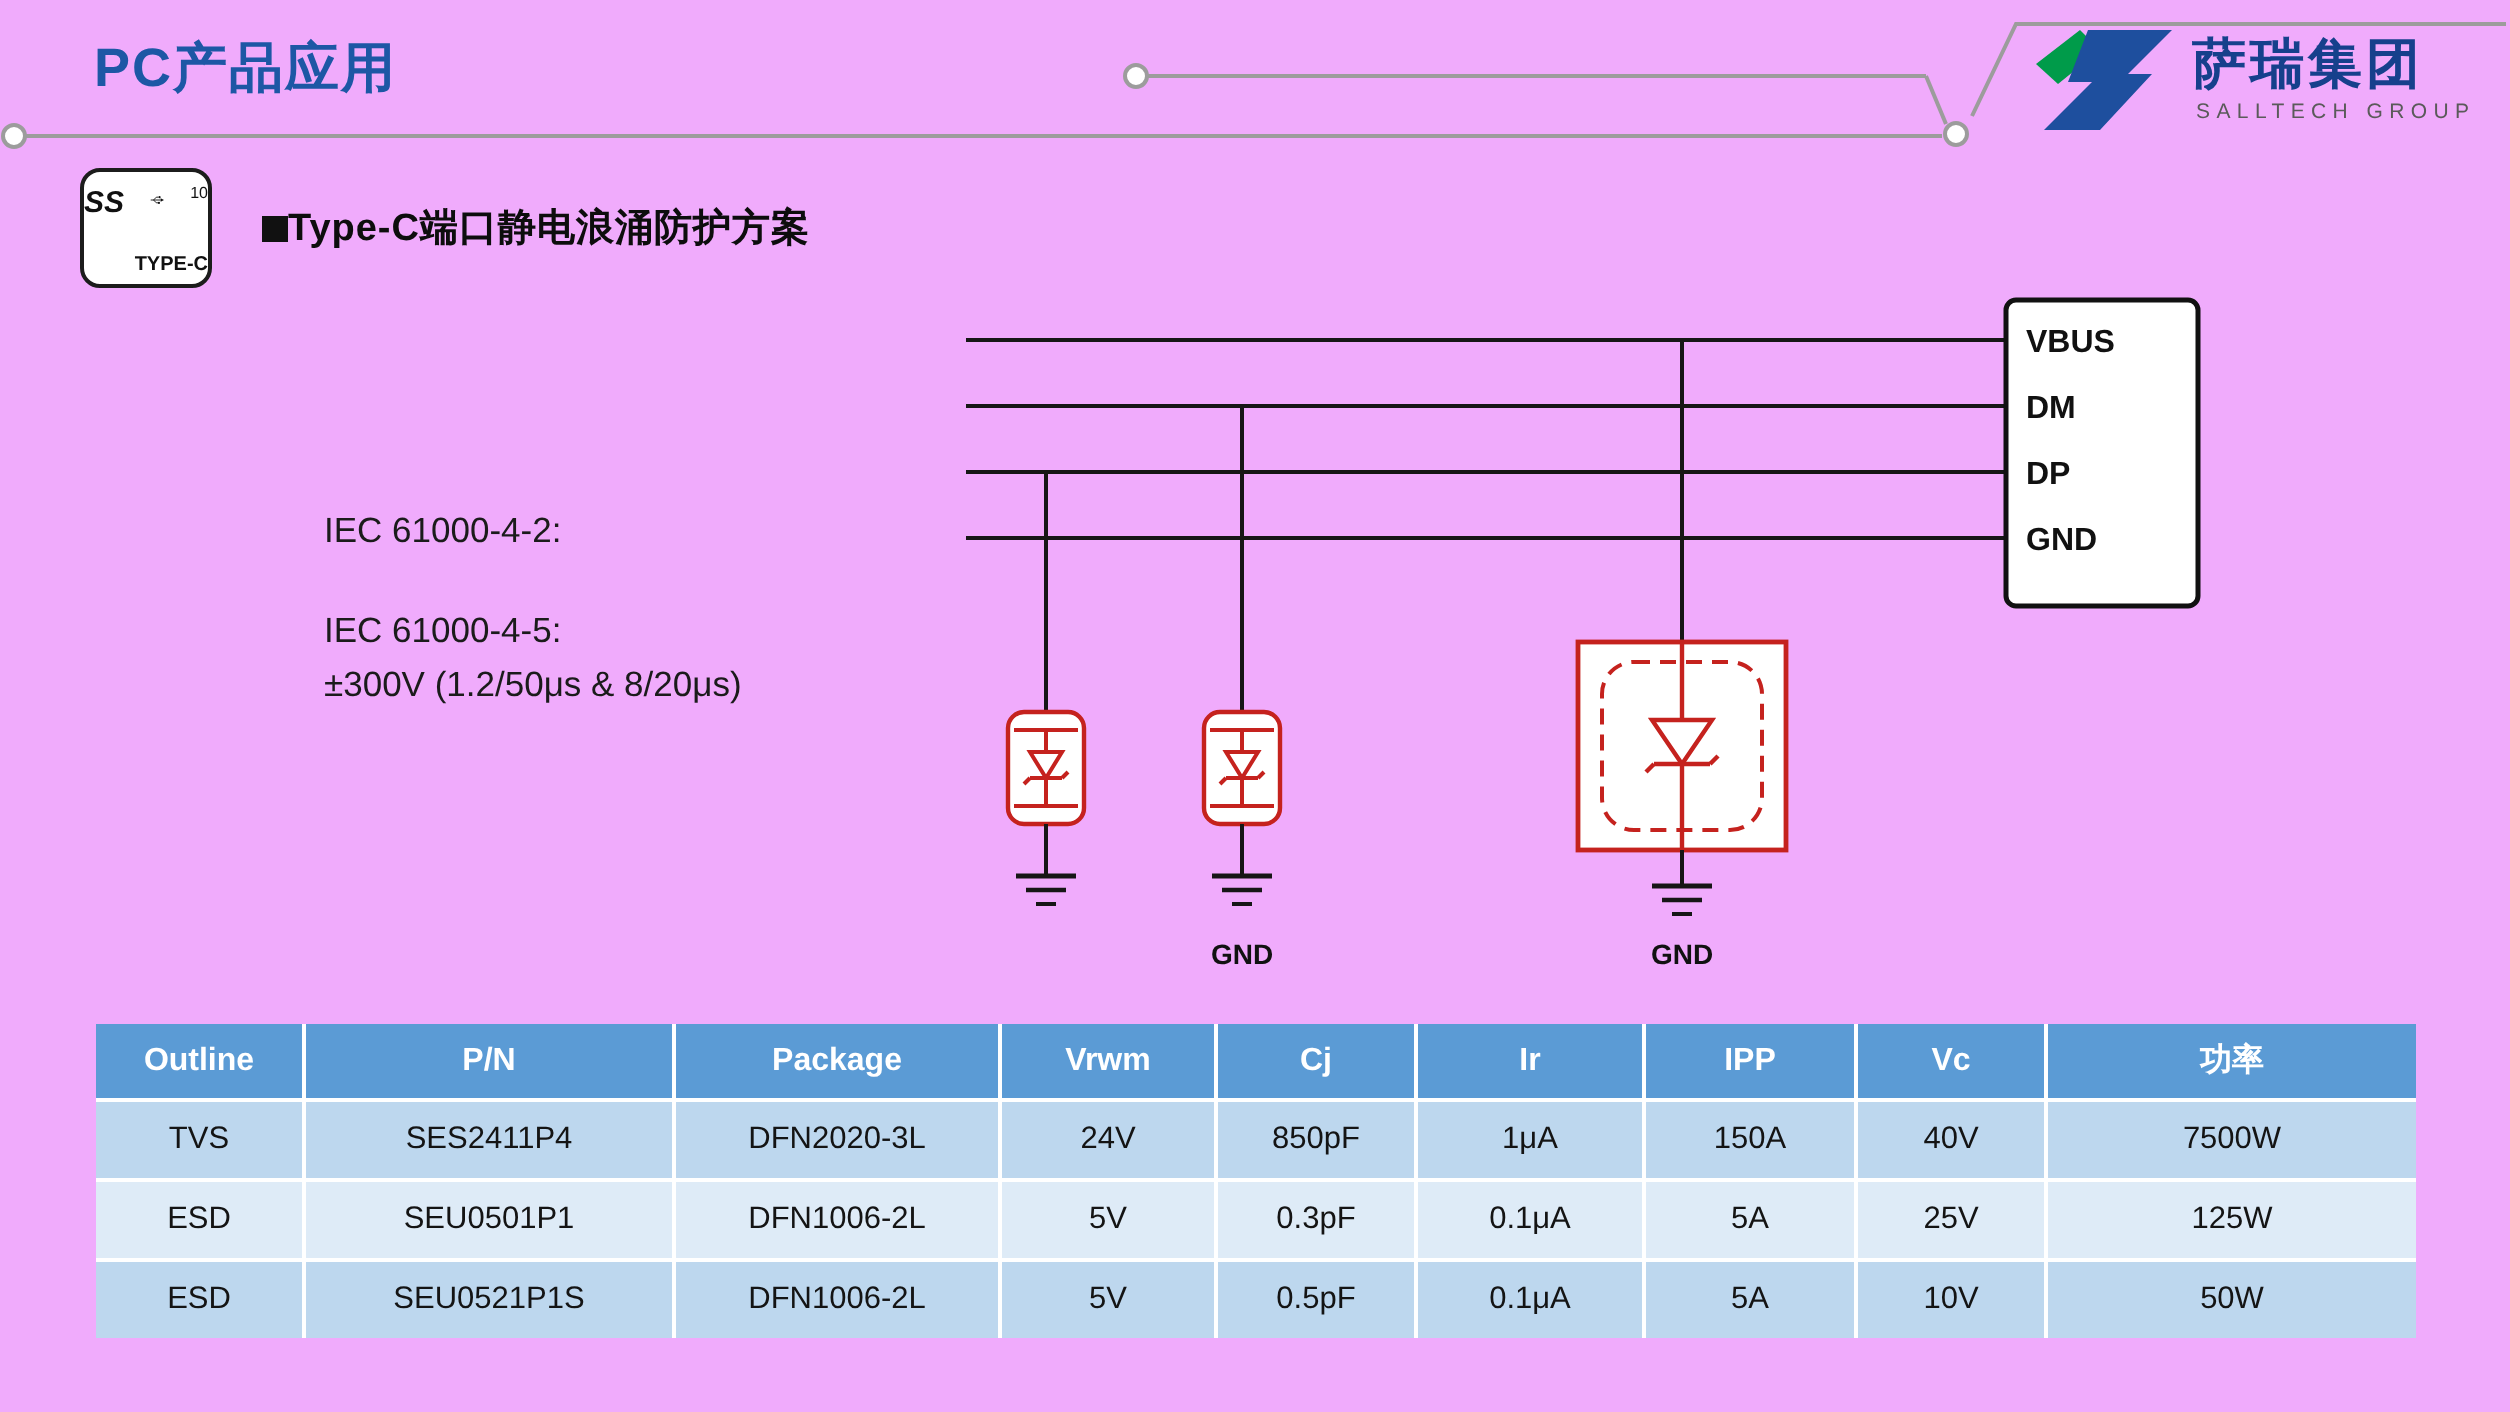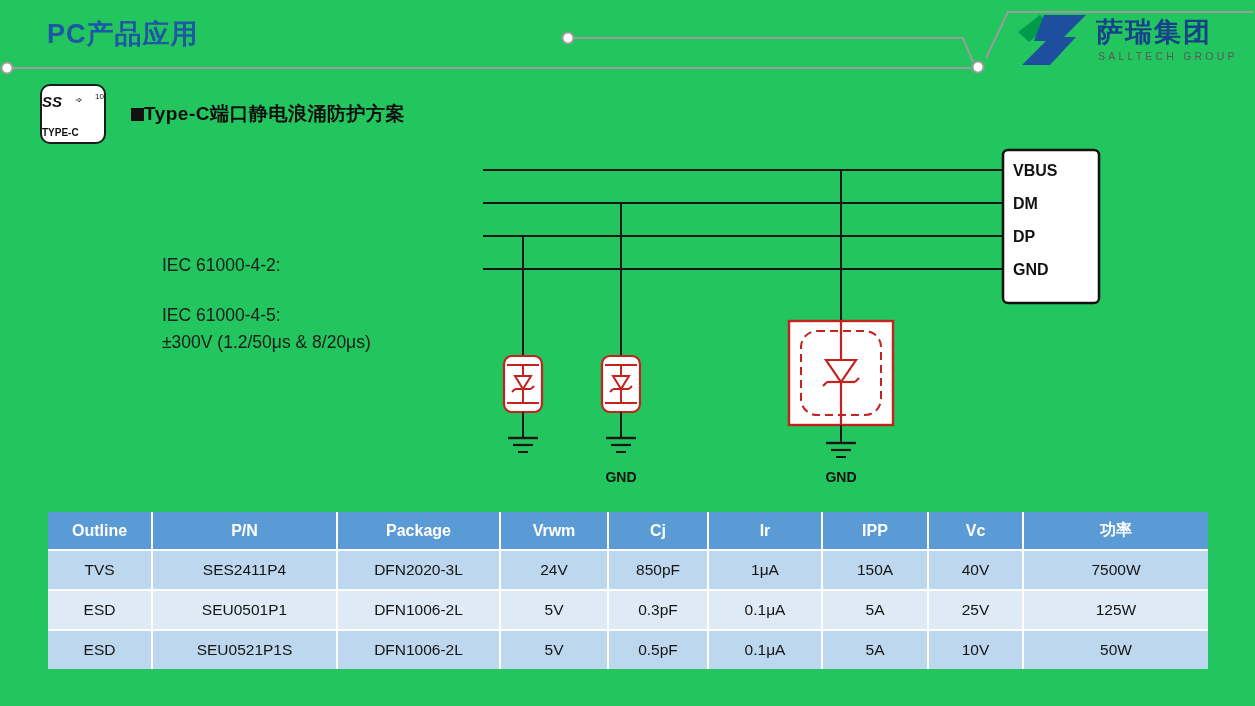--- a/index.html
+++ b/index.html
@@ -1,18 +1,18 @@
 <!DOCTYPE html>
 <html><head>
 <meta charset="utf-8">
 <style>
   * { box-sizing: border-box; }
   body { margin: 0; background: #ffffff; }
   .page {
-    position: relative; width: 1255px; height: 706px; background: #22c55e;
+    position: relative; width: 1255px; height: 706px; background: #f0abfc;
     font-family: "Liberation Sans", sans-serif; overflow: hidden;
   }
   .slide-title {
     position: absolute; left: 47px; top: 16px;
     font-size: 27px; font-weight: 700; color: #1D57A5; letter-spacing: 1px;
   }
   .decor { position: absolute; left: 0; top: 0; }
   .logo-mark { position: absolute; left: 1016px; top: 12px; }
   .logo-name {
     position: absolute; left: 1096px; top: 14px;
@@ -24,21 +24,21 @@
   }
   .typec-badge {
     position: absolute; left: 40px; top: 84px; width: 66px; height: 60px;
     border: 2px solid #1c1c1c; border-radius: 10px; background: #fff;
   }
   .typec-top { display: flex; align-items: flex-start; justify-content: center; margin-top: 7px; gap: 13px; }
   .typec-ss { font-style: italic; font-weight: 700; font-size: 15px; color: #111; }
   .typec-sup { font-size: 8px; color: #111; margin-top: -1px; }
   .typec-label {
     position: absolute; bottom: 4px; left: 0; width: 100%;
-    text-align: left; font-weight: 700; font-size: 10px; color: #111;
+    text-align: right; font-weight: 700; font-size: 10px; color: #111;
   }
   .heading { position: absolute; left: 131px; top: 101px; display: flex; align-items: center; gap: 0; }
   .heading-square { width: 13px; height: 13px; background: #111; }
   .heading-text { font-size: 19px; font-weight: 700; color: #0d0d0d; letter-spacing: 0.5px; }
   .notes { position: absolute; left: 162px; top: 252px; font-size: 17.5px; color: #1b1b1b; }
   .notes .note-line { line-height: 27px; }
   .notes .gap { height: 23px; }
   .diagram-svg { position: absolute; left: 0; top: 0; }
   .sig-label { font: 700 16px "Liberation Sans", sans-serif; fill: #111; }
   .gnd-label { font: 700 14px "Liberation Sans", sans-serif; fill: #111; }

